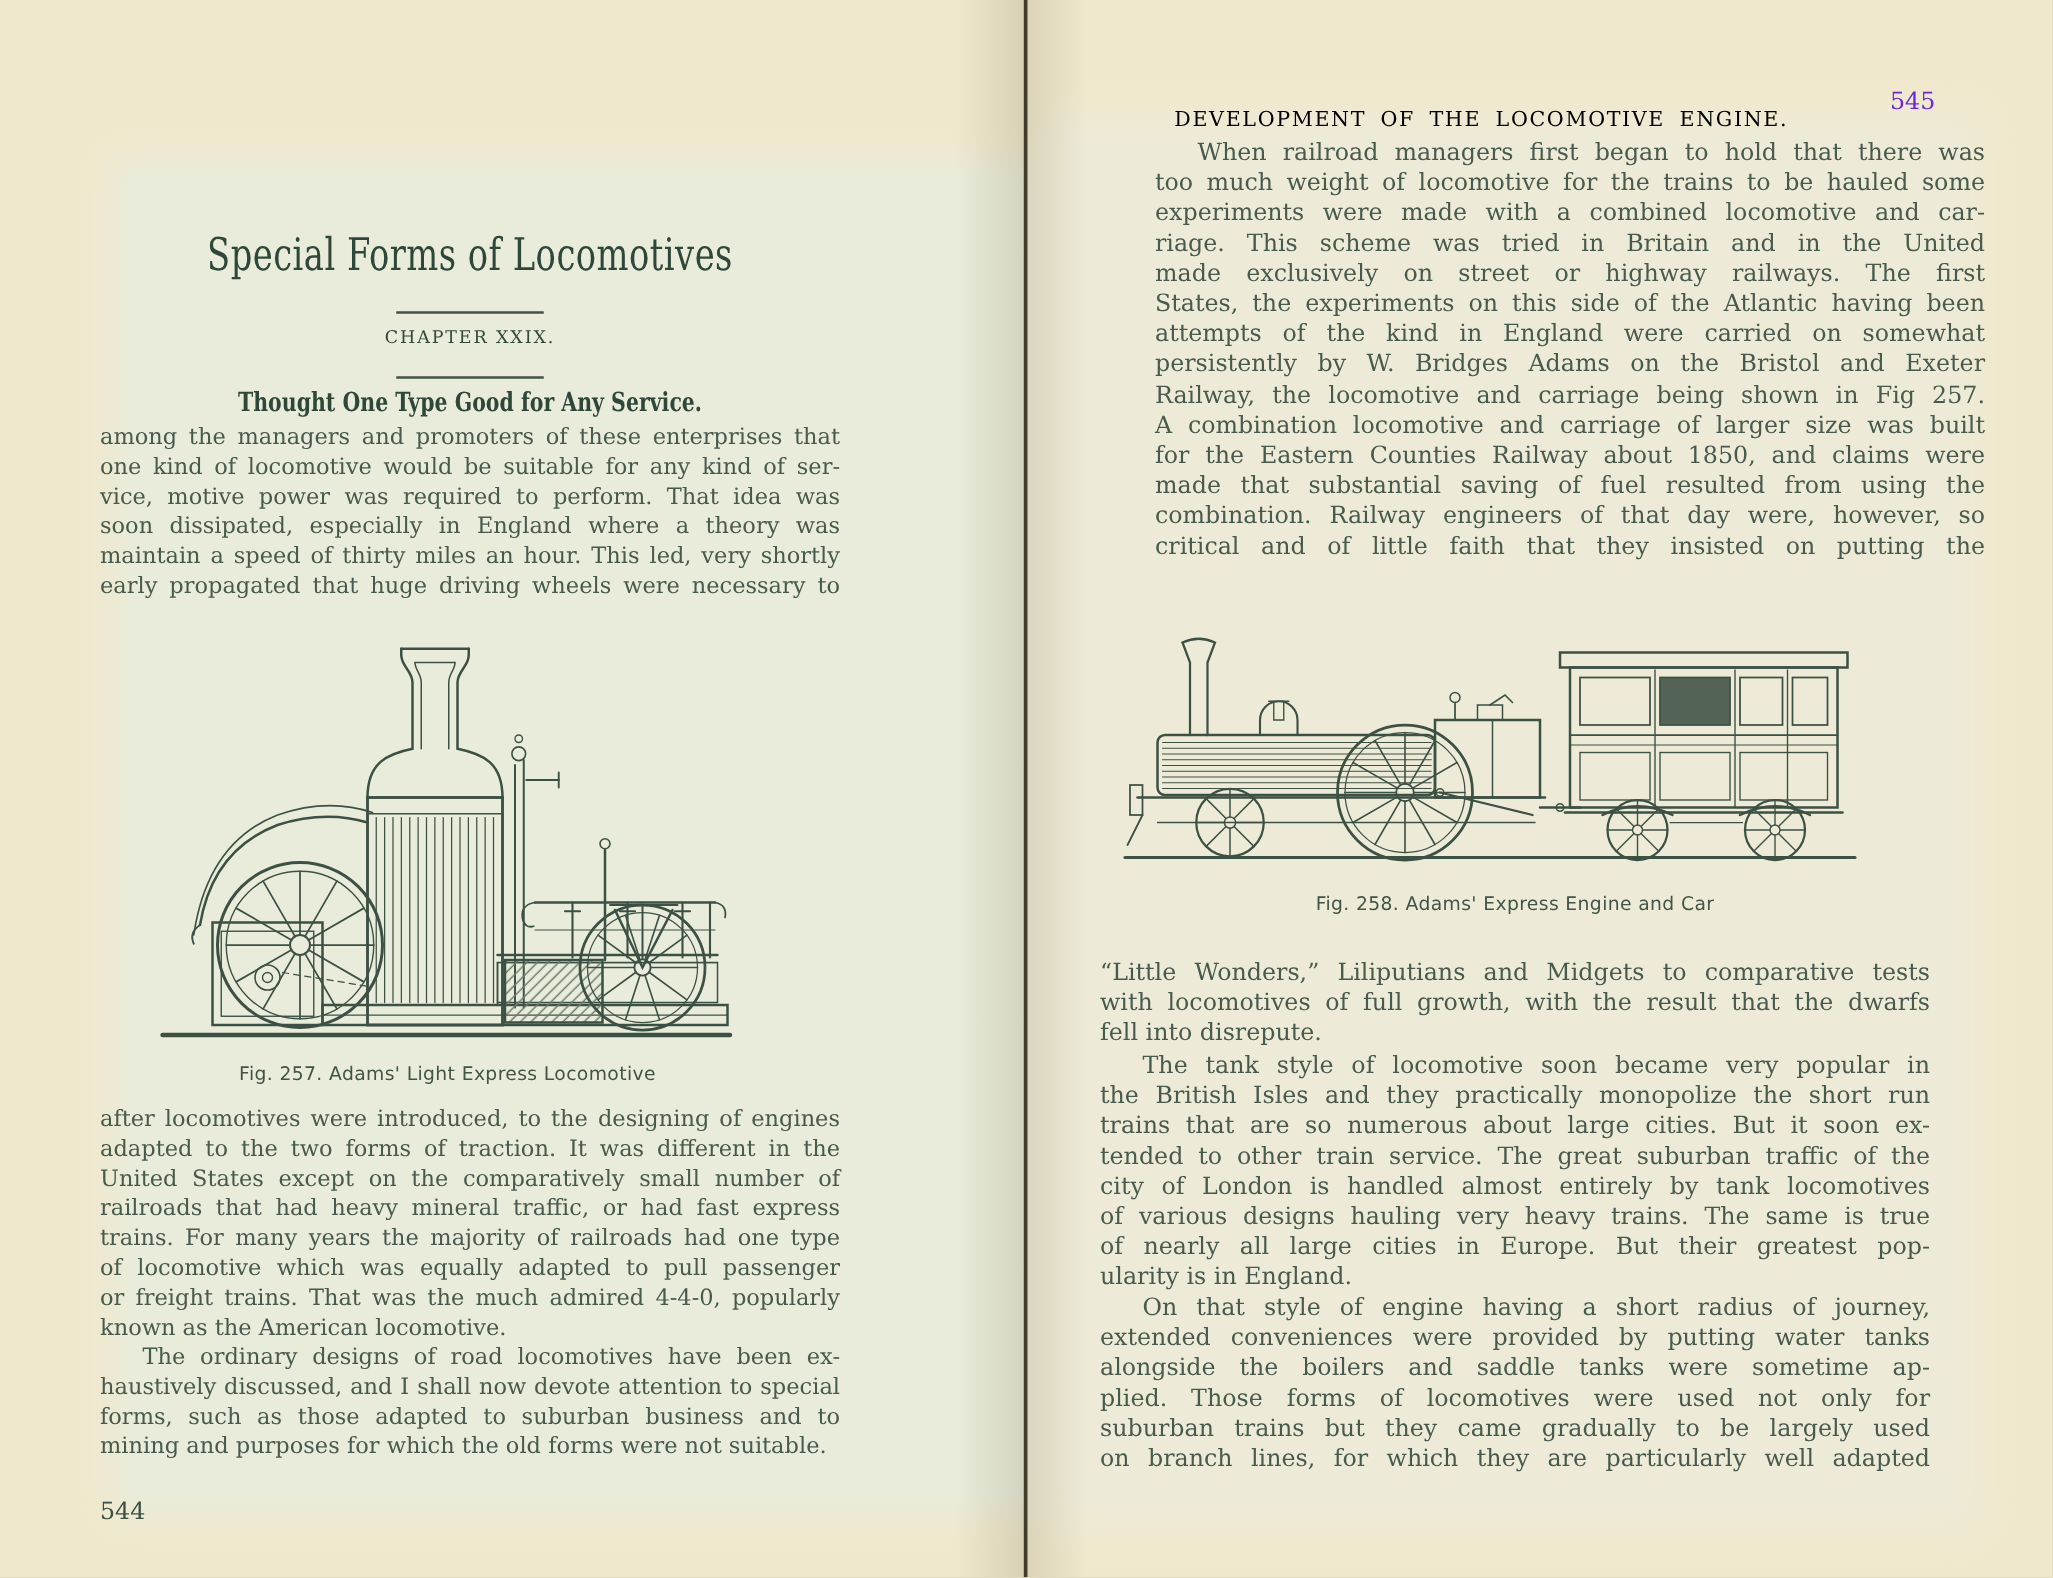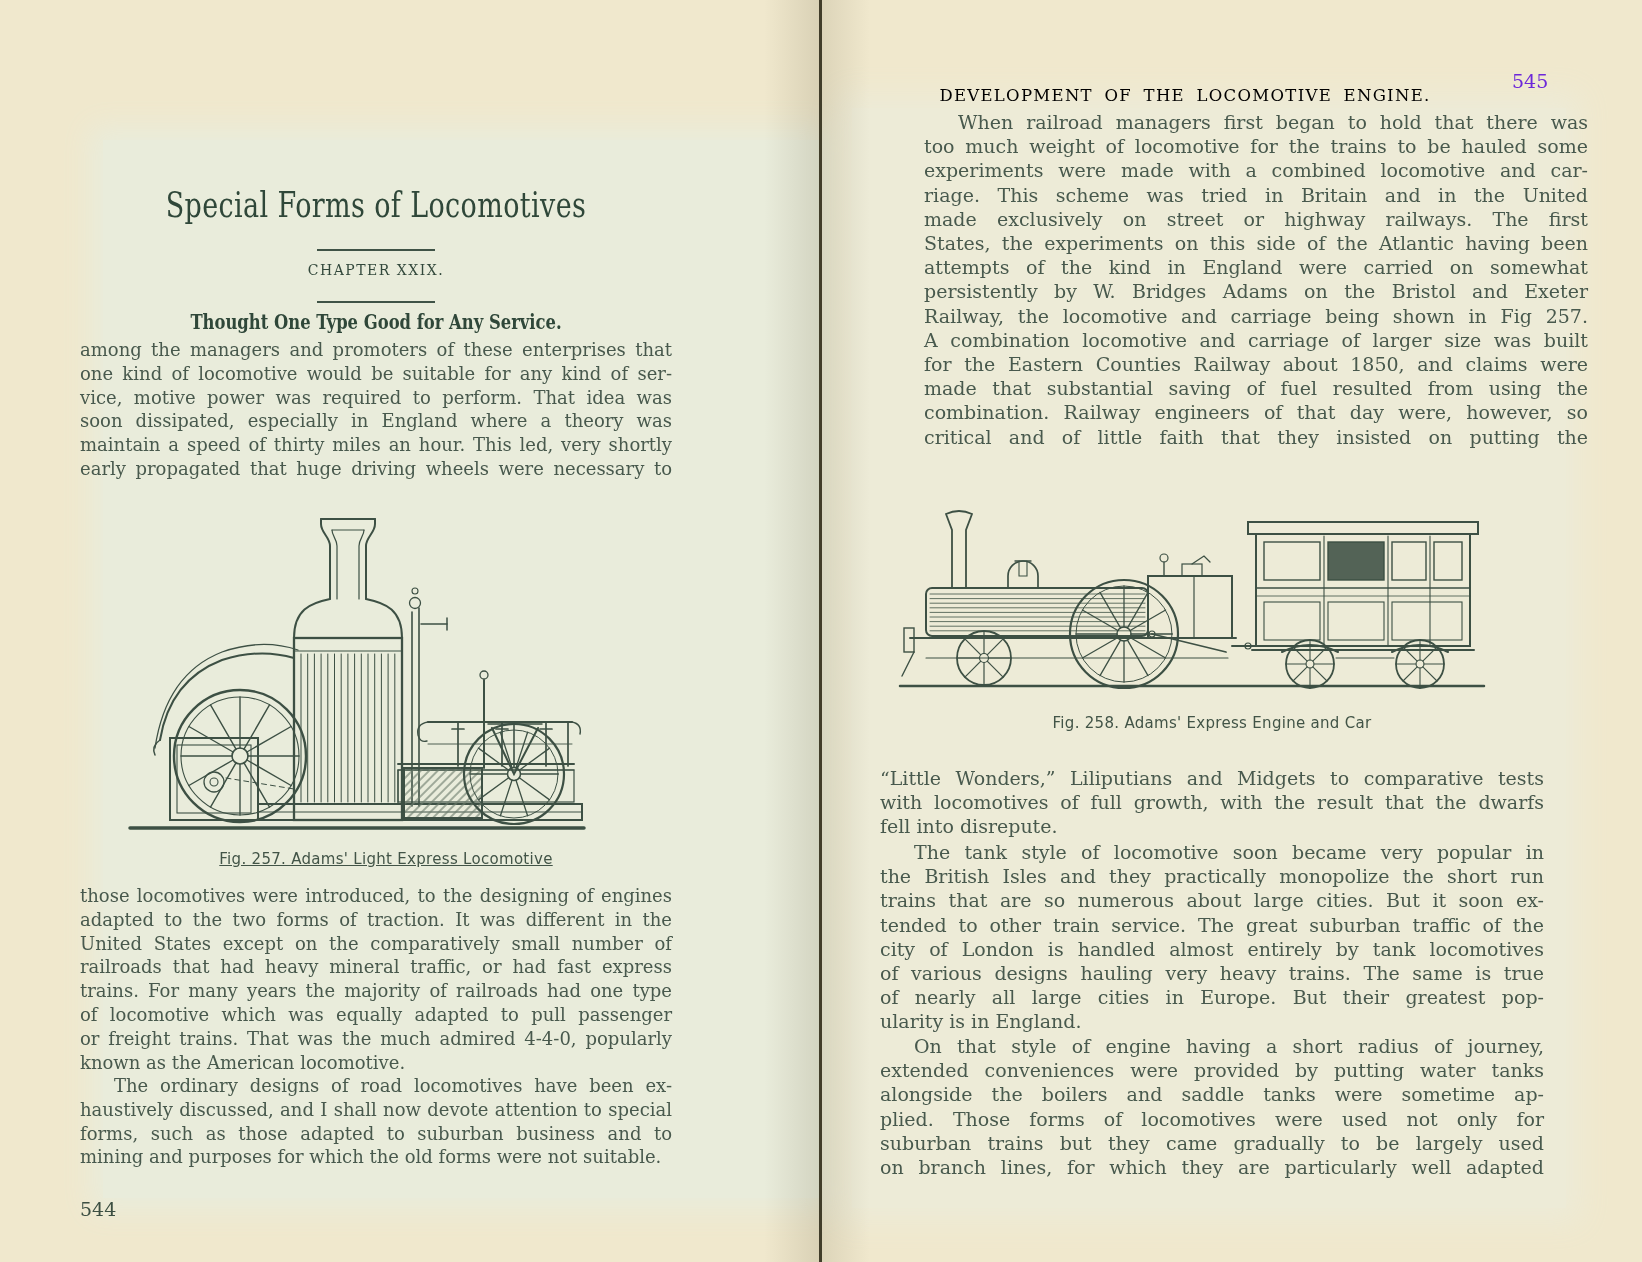--- a/index.html
+++ b/index.html
@@ -25,21 +25,21 @@
   .tblock{position:absolute;}
   .tline{text-align:justify;line-height:23.8px;}
   .tline.just{text-align-last:justify;}
   .tline.ind{text-indent:34px;}
   .page-l .tline{font-size:18px;}
   .page-r .tline{font-size:19px;line-height:24.2px;}
   .blk-l1{left:80px;top:338px;width:592px;}
   .blk-l2{left:80px;top:884px;width:592px;}
   .blk-l3{left:80px;top:1074px;width:592px;}
   .caption{font-family:"DejaVu Sans",sans-serif;font-size:15px;color:#425447;text-align:center;letter-spacing:.3px;}
-  .cap257{left:90px;top:850px;width:592px;text-decoration:underline;}
+  .cap257{left:62px;top:850px;width:592px;}
   .pn-l{left:80px;top:1198px;font-size:19px;color:#3c4f42;}
   
   .header-r{left:905px;top:86px;width:560px;text-align:center;font-size:16.5px;letter-spacing:1.3px;
             word-spacing:5px;color:#000000;}
   .pn-r{left:1512px;top:70px;font-size:19px;color:#6d28d9;}
   .blk-r1{left:880px;top:110px;width:664px;margin-left:44px;}
   .blk-r2{left:880px;top:766px;width:664px;}
   .blk-r3{left:880px;top:840px;width:664px;}
   .blk-r4{left:880px;top:1034px;width:664px;}
   .cap258{left:880px;top:714px;width:664px;}
@@ -190,21 +190,21 @@
             <line x1="397.3" y1="262.2" x2="427.6" y2="240.1"></line>
           </g>
         <path d="M370 220 L392 266 L416 220" stroke-width="2"></path>
         <path d="M392 216 V259" stroke-width="1.6"></path>
         <path d="M366 216 H420" stroke-width="1.5"></path>
       </g>
     </svg>
     <div class="abs caption cap257">Fig. 257.  Adams' Light Express Locomotive</div>
 
     <div class="tblock blk-l2">
-        <div class="tline just">those locomotives were introduced, to the designing of engines</div>
+        <div class="tline just">after locomotives were introduced, to the designing of engines</div>
         <div class="tline just">adapted to the two forms of traction. It was different in the</div>
         <div class="tline just">United States except on the comparatively small number of</div>
         <div class="tline just">railroads that had heavy mineral traffic, or had fast express</div>
         <div class="tline just">trains. For many years the majority of railroads had one type</div>
         <div class="tline just">of locomotive which was equally adapted to pull passenger</div>
         <div class="tline just">or freight trains. That was the much admired 4-4-0, popularly</div>
         <div class="tline">known as the American locomotive.</div>
       </div>
     <div class="tblock blk-l3">
         <div class="tline just ind">The ordinary designs of road locomotives have been ex-</div>

